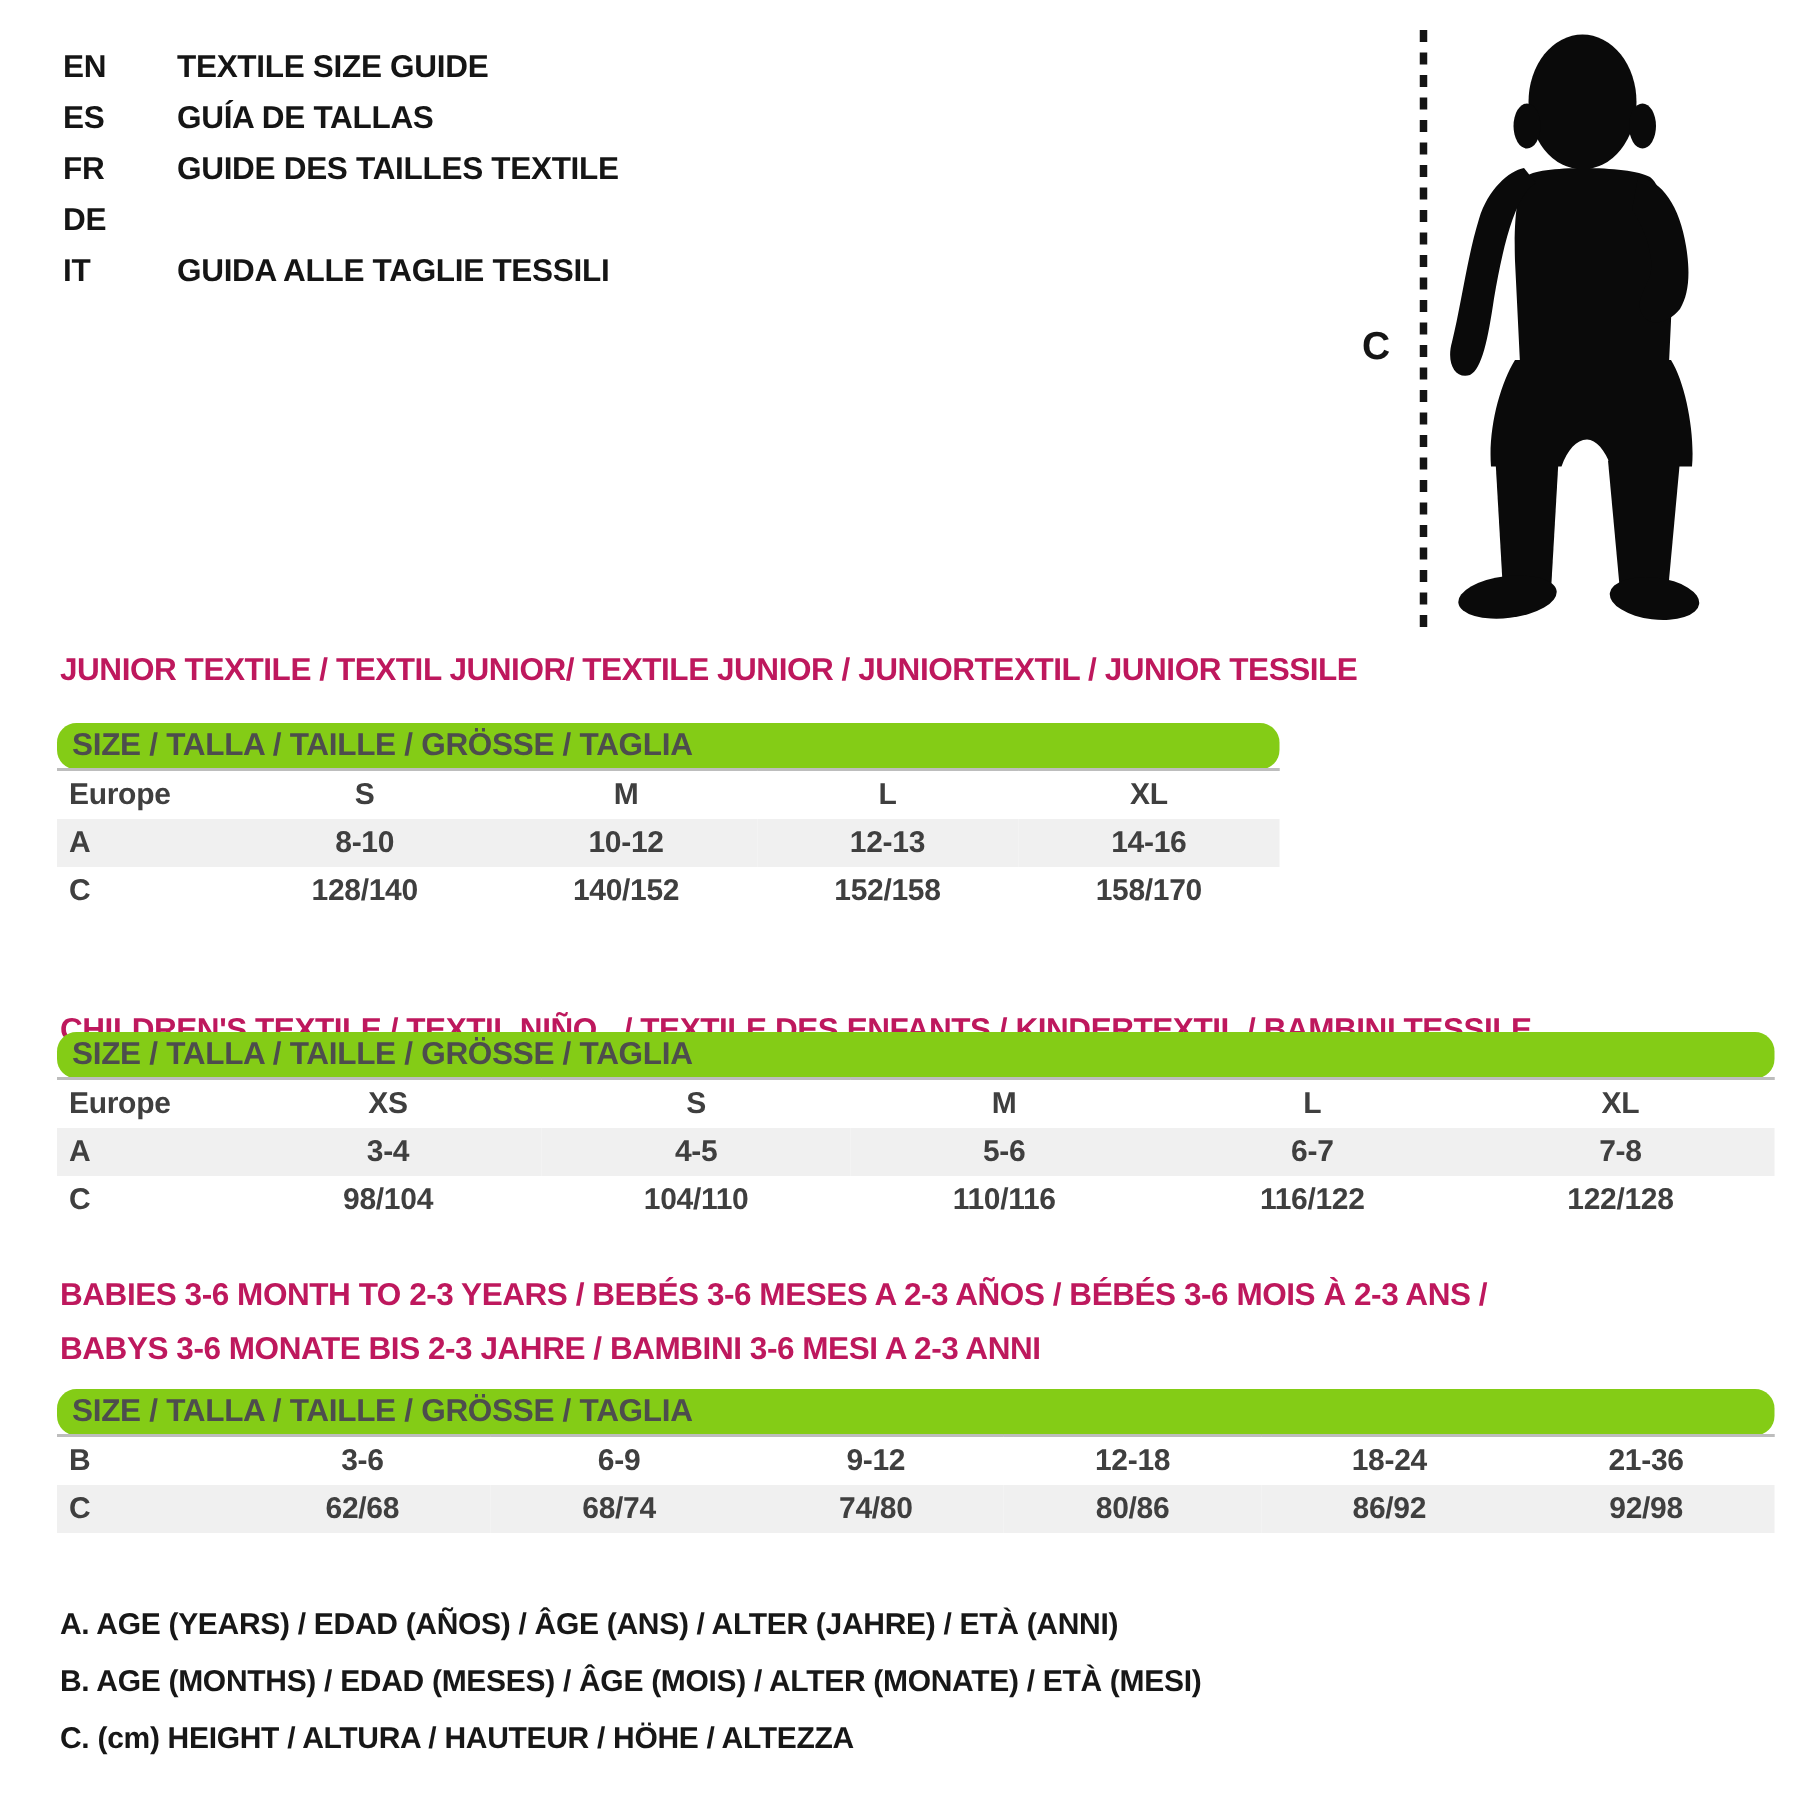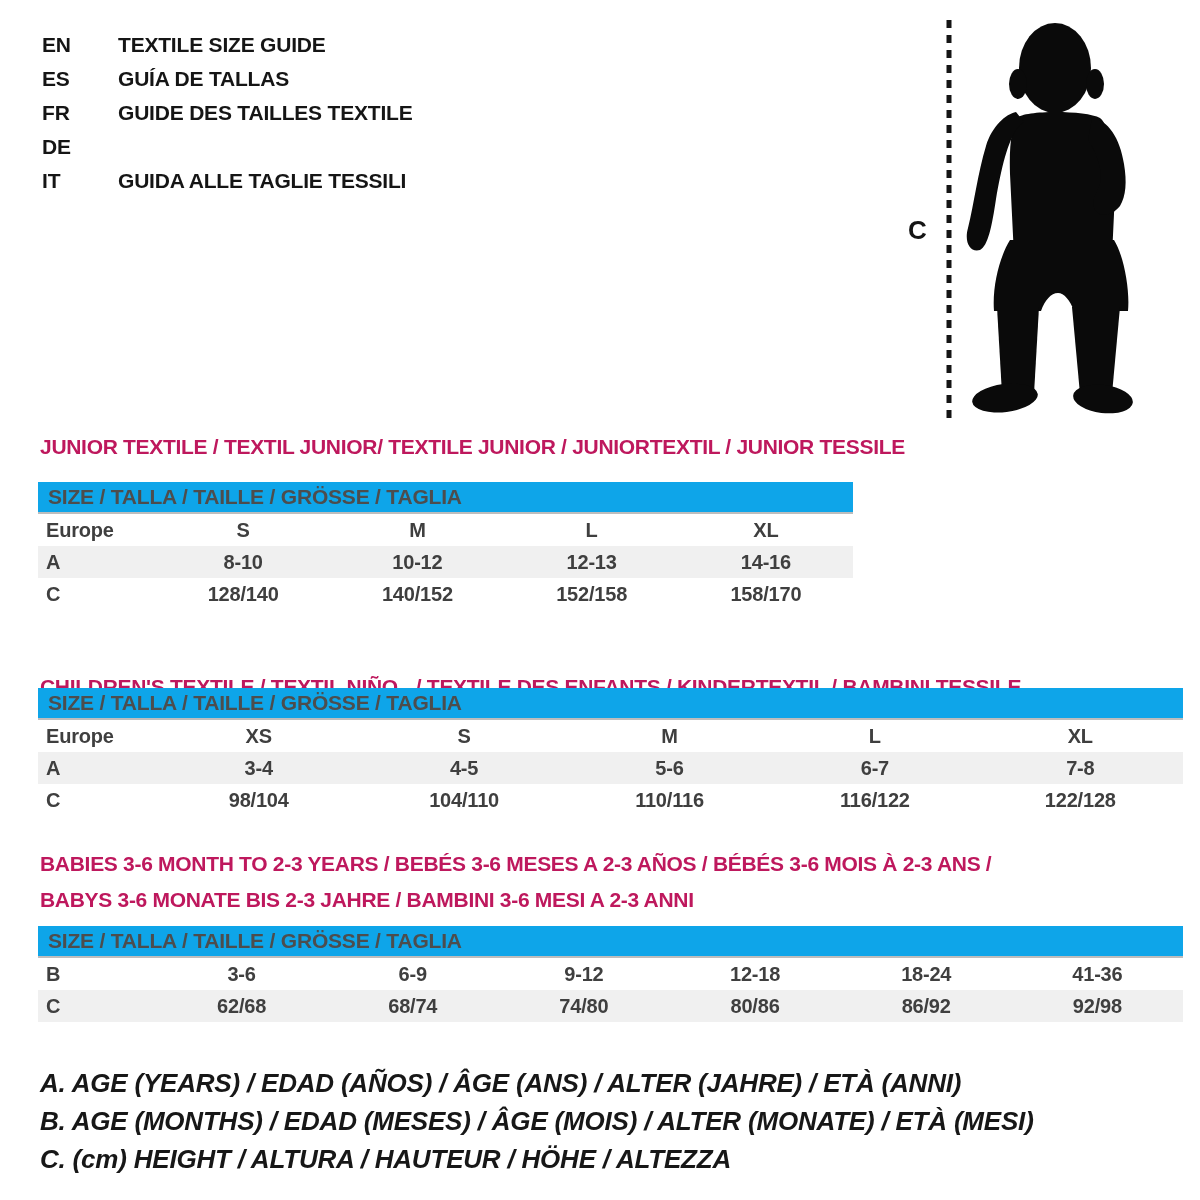--- a/index.html
+++ b/index.html
@@ -23,34 +23,35 @@
     letter-spacing:-0.3px;color:#be185d;white-space:nowrap;
   }
   .sub{font-size:13px;position:relative;top:5px;}
   .heading-2line{line-height:36px;}
   
   table.size-table{
     position:absolute;left:38px;border-collapse:collapse;table-layout:fixed;
     font-size:20px;font-weight:700;letter-spacing:-0.2px;color:#3f3f3f;
   }
   table.size-table th{
-    background:#0ea5e9;color:#4d4d4d;text-align:left;font-size:21px;
+    background:#84cc16;color:#4d4d4d;text-align:left;font-size:21px;
     font-weight:700;height:30px;padding:0 14px 0 10px;
     border-bottom:2px solid #bdbdbd;
+    border-radius:13px;
   }
   table.size-table td{height:32px;text-align:center;padding:0;}
   table.size-table td.lbl{text-align:left;padding-left:8px;}
   tr.alt td{background:#f0f0f0;}
   .t-junior{top:482px;width:815px;}
   .t-children{top:688px;width:1145px;}
   .t-babies{top:926px;width:1145px;}
   .t-junior col.c-label,.t-children col.c-label,.t-babies col.c-label{width:118px;}
   
   .footnotes{position:absolute;left:40px;top:1064px;}
-  .footnote{font-size:26px;font-weight:700;letter-spacing:-0.2px;line-height:38px;color:#171717;white-space:nowrap;font-style:italic;}
+  .footnote{font-size:20px;font-weight:700;letter-spacing:-0.2px;line-height:38px;color:#171717;white-space:nowrap;}
 </style>
 </head>
 <body>
 
 <div class="langs">
   <div class="lang-row">
     <span class="lang-code">EN</span>
     <span class="lang-title">TEXTILE SIZE GUIDE</span>
   </div>
   <div class="lang-row">
@@ -208,21 +209,21 @@
     </tr>
   </thead>
   <tbody>
     <tr>
       <td class="lbl">B</td>
       <td>3-6</td>
       <td>6-9</td>
       <td>9-12</td>
       <td>12-18</td>
       <td>18-24</td>
-      <td>41-36</td>
+      <td>21-36</td>
     </tr>
     <tr class="alt">
       <td class="lbl">C</td>
       <td>62/68</td>
       <td>68/74</td>
       <td>74/80</td>
       <td>80/86</td>
       <td>86/92</td>
       <td>92/98</td>
     </tr>

